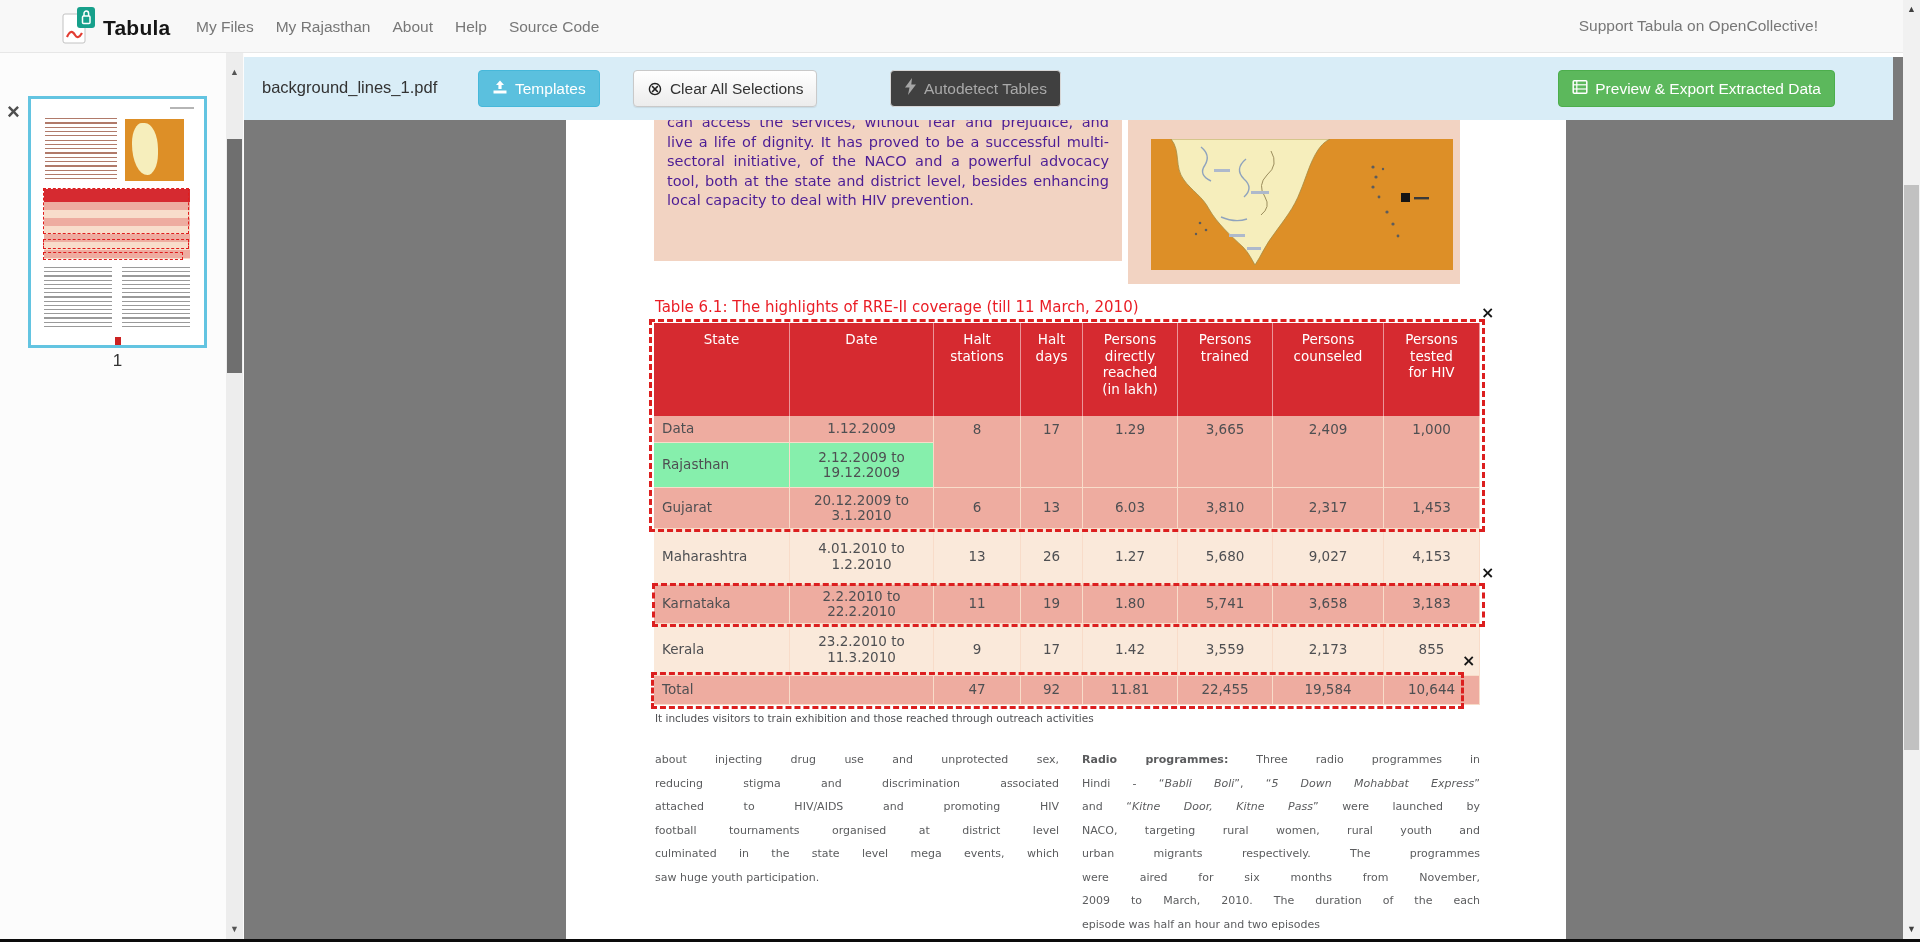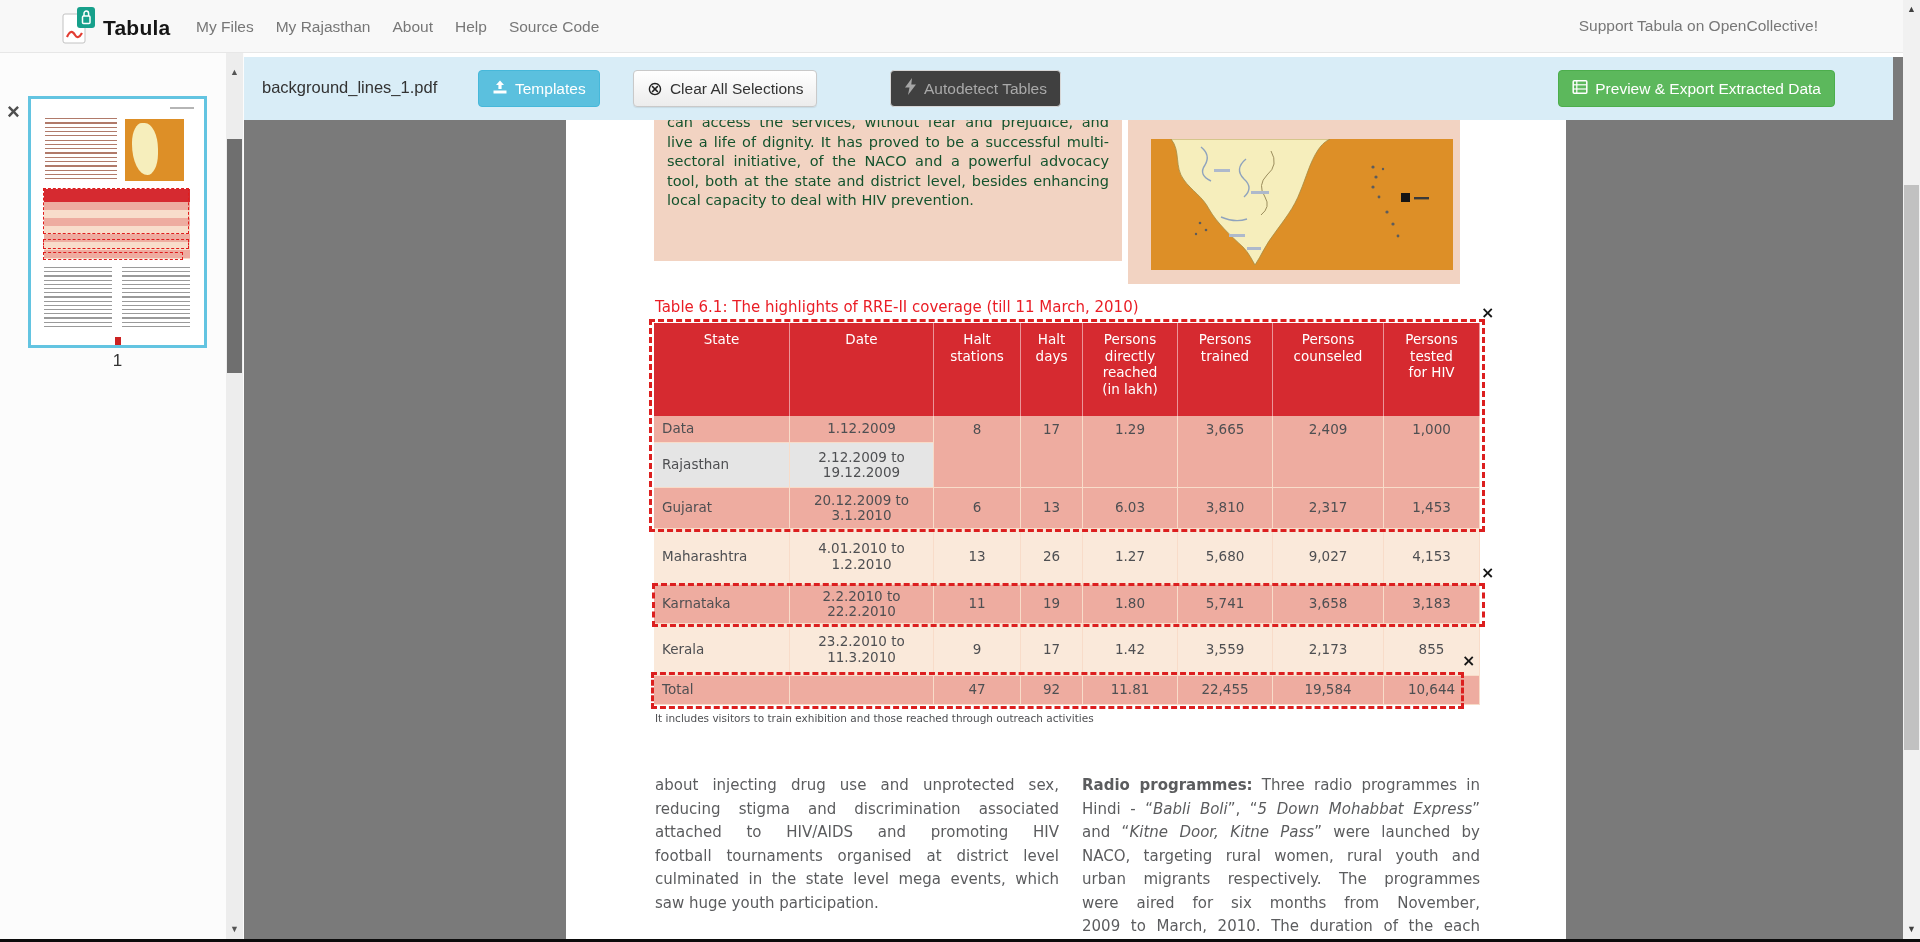--- a/index.html
+++ b/index.html
@@ -55,44 +55,44 @@
                  box-shadow:0 1px 1px rgba(0,0,0,.08); }
   .btn-disabled { left:646px; background:#404040; border-color:#d6d6d6; color:#a9a9a9; cursor:default; }
   .btn-success { right:58px; background:#5cb85c; border-color:#4cae4c; color:#fff; }
   .ico-circlex { font-size:19px; line-height:1; color:#222; }
 
   
   .page { position:absolute; left:322px; top:63px; width:1000px; height:820px; background:#fff;
           font-family:"DejaVu Sans",sans-serif; }
   .pink { background:#f2d3c2; position:absolute; }
   .intro { left:88px; top:0; width:468px; height:141px; overflow:hidden; }
-  .intro .txt { margin-top:-7px; padding:0 13px; font-size:14.5px; line-height:19.5px; color:#14532d; }
+  .intro .txt { margin-top:-7px; padding:0 13px; font-size:14.5px; line-height:19.5px; color:#4c1d95; }
   .jl { text-align:justify; text-align-last:justify; }
   .jlast { text-align:left; }
   .mapframe { left:562px; top:0; width:332px; height:164px; }
   .mapframe svg { position:absolute; left:23px; top:19px; }
 
   .tbl-title { position:absolute; left:89px; top:178px; font-size:15px; color:#ea1d25; }
   .tbl { position:absolute; left:88px; top:203px; display:grid;
          grid-template-columns:136px 144px 87px 62px 95px 95px 111px 96px;
          grid-template-rows:93px 27px 45px 41px 56px 39px 52px 29px; }
   .c { display:flex; align-items:center; justify-content:center; text-align:center;
        font-size:13.5px; line-height:15.5px; color:#4e4f52; white-space:pre-line;
        border-right:1px solid #f8dcc9; border-bottom:1px solid #f8dcc9; }
   .h { background:#d62a30; color:#fff; border-right:1px solid rgba(255,255,255,.5); border-bottom:0;
        align-items:flex-start; padding-top:8px; line-height:16.5px; }
   .sL { justify-content:flex-start; padding-left:8px; text-align:left; }
-  .dark { background:#eeaca0; } .lite { background:#e5e5e5; } .cream { background:#fae9da; }
+  .dark { background:#eeaca0; } .lite { background:#86efac; } .cream { background:#fae9da; }
   .mrg { align-items:flex-start; padding-top:6px; }
 
   .sel { position:absolute; border:3px dashed #dc1f1f; cursor:move; }
   .selx { position:absolute; font-size:16px; font-weight:bold; color:#151515; line-height:1; cursor:pointer; }
 
   .footnote { position:absolute; left:89px; top:592px; font-size:10.5px; color:#4e4f52; }
-  .col { position:absolute; top:654px; font-size:15px; line-height:23.5px; color:#5b5c5e; }
+  .col { position:absolute; top:628px; font-size:11px; line-height:23.5px; color:#5b5c5e; }
   .col-l { left:89px; width:404px; } .col-r { left:516px; width:398px; }
 
   
   .main-scroll { position:absolute; left:1903px; top:0; width:17px; height:942px; background:#f1f1f1; }
   .main-scroll .up { position:absolute; top:4px; left:0; width:17px; text-align:center; font-size:9px; color:#404040; cursor:pointer; }
   .main-scroll .dn { position:absolute; top:924px; left:0; width:17px; text-align:center; font-size:9px; color:#404040; cursor:pointer; }
   .main-scroll .th { position:absolute; left:1px; top:185px; width:15px; height:565px; background:#c1c1c1; cursor:pointer; }
   .bottom-bar { position:absolute; left:0; top:939px; width:1920px; height:3px; background:#0c0c0c; }
 </style>
 </head>

